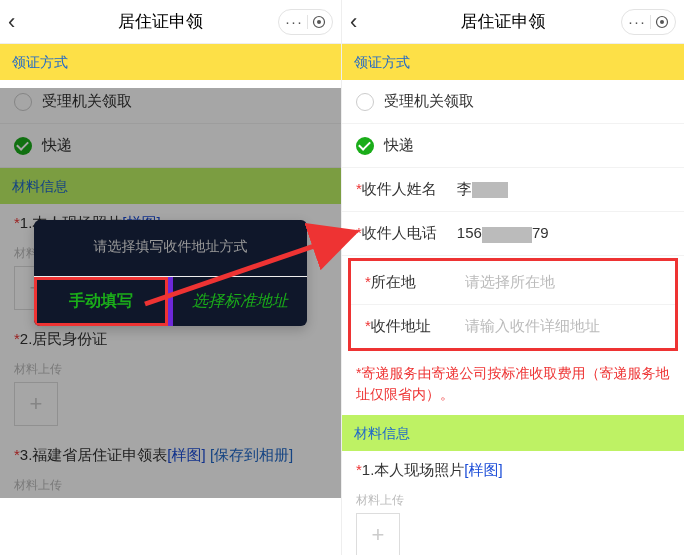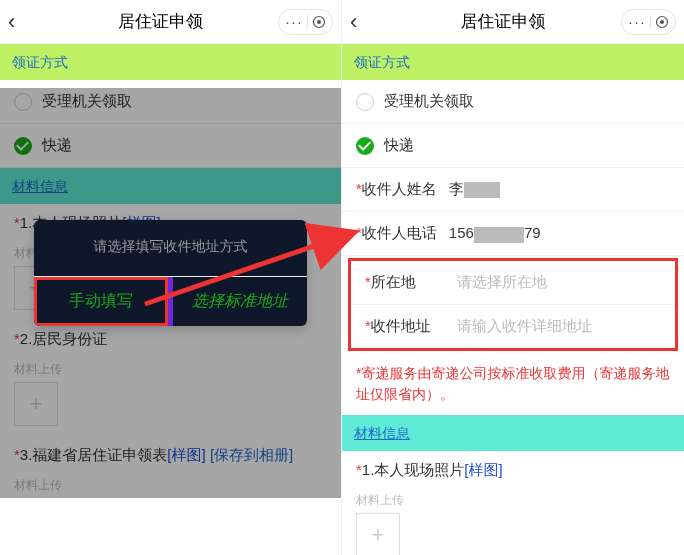--- a/index.html
+++ b/index.html
@@ -10,29 +10,29 @@
 
   .header { height: 44px; display: flex; align-items: center; justify-content: space-between; padding: 0 8px; background: #fff; border-bottom: 1px solid #eee; }
   .hdr-left { width: 50px; display:flex; align-items:center; }
   .hdr-title { flex:1; text-align: center; font-size: 17px; font-weight: 500; color: #000; }
   .hdr-right { width: 70px; display:flex; justify-content:flex-end; gap:4px; align-items:center; }
   .chev-left { font-size: 22px; color: #333; }
   .pill { display:flex; align-items:center; border:1px solid #e3e3e3; border-radius: 14px; height:26px; padding:0 6px; gap:4px;}
   .pill-divider { width:1px; height:14px; background:#e3e3e3; }
   .dot3 { font-size:15px; line-height:1; letter-spacing:1px; color:#555;}
 
-  .section-title { padding: 10px 12px 8px; font-size: 14px; color: #2169c9; font-weight:500; background: #bef264; }
-  .section-title.materials { background:#5eead4;text-decoration:underline; }
+  .section-title { padding: 10px 12px 8px; font-size: 14px; color: #2169c9; font-weight:500; background: #fde047; }
+  .section-title.materials { background:#bef264; }
 
   .radio-row { display:flex; align-items:center; padding: 12px 14px; font-size:15px; color:#333; gap:10px; background:#fff; border-bottom:1px solid #f2f2f2;}
   .radio-circle { width:18px; height:18px; border:1px solid #ccc; border-radius:50%; }
   .radio-checked { width:18px; height:18px; border-radius:50%; background:#1aad19; position:relative;}
   .radio-checked::after { content:""; position:absolute; left:5px; top:2px; width:5px; height:9px; border:solid #fff; border-width:0 2px 2px 0; transform:rotate(45deg);}
 
-  .form-row { display:flex; align-items:center; padding: 12px 14px; font-size:15px; background:#fff; border-bottom:1px solid #f2f2f2; gap:12px;}
+  .form-row { display:flex; align-items:center; padding: 12px 14px; font-size:15px; background:#fff; border-bottom:1px solid #f2f2f2; gap:20px;}
   .form-label { min-width:80px; color:#333;}
   .req { color:#e33; }
   .form-value { color:#333; flex:1;}
   .form-placeholder { color:#bbb; flex:1;}
   .redbox { border:3px solid #e33; margin: 2px 6px; }
 
   .redact { display:inline-block; background:#bbb; height:16px; vertical-align:middle;}
 
   .note { padding: 10px 14px; color:#e33; font-size:14px; line-height:1.5;}
 
@@ -43,21 +43,21 @@
   .upload-label { padding: 2px 14px 4px; font-size:12px; color:#bbb;}
   .upload-box { width:44px; height:44px; border:1px solid #ddd; margin: 0 14px 10px; display:flex; align-items:center; justify-content:center; color:#ccc; font-size:22px; font-weight:300;}
 
   
   .dim-overlay { position:absolute; left:0; right:0; top:44px; bottom:0; background:rgba(0,0,0,0.35);}
   .modal { position:absolute; left:34px; right:34px; top:220px; background:#0f172a; border-radius:6px; overflow:hidden; box-shadow:0 4px 12px rgba(0,0,0,0.2);}
   .modal-title { text-align:center; padding:18px 10px 20px; font-size:14px; color:#999;}
   .modal-btns { display:flex; border-top:1px solid #eee;}
   .modal-btn { flex:1; text-align:center; padding:14px 0; font-size:16px; color:#1aad19;}
   .modal-btn + .modal-btn { border-left:5px solid #6d28d9;font-style:italic;}
-  .modal-btn.boxed { outline:3px solid #e33; outline-offset:-3px;}
+  .modal-btn.boxed { outline:3px solid #e33; outline-offset:-3px;font-weight:bold;}
 
   
   .arrow { position:absolute; left:140px; top:222px; width:230px; height:90px; pointer-events:none; z-index:50;}
 </style>
 </head>
 <body>
 
 <div class="container">
 
   <div class="screen">

